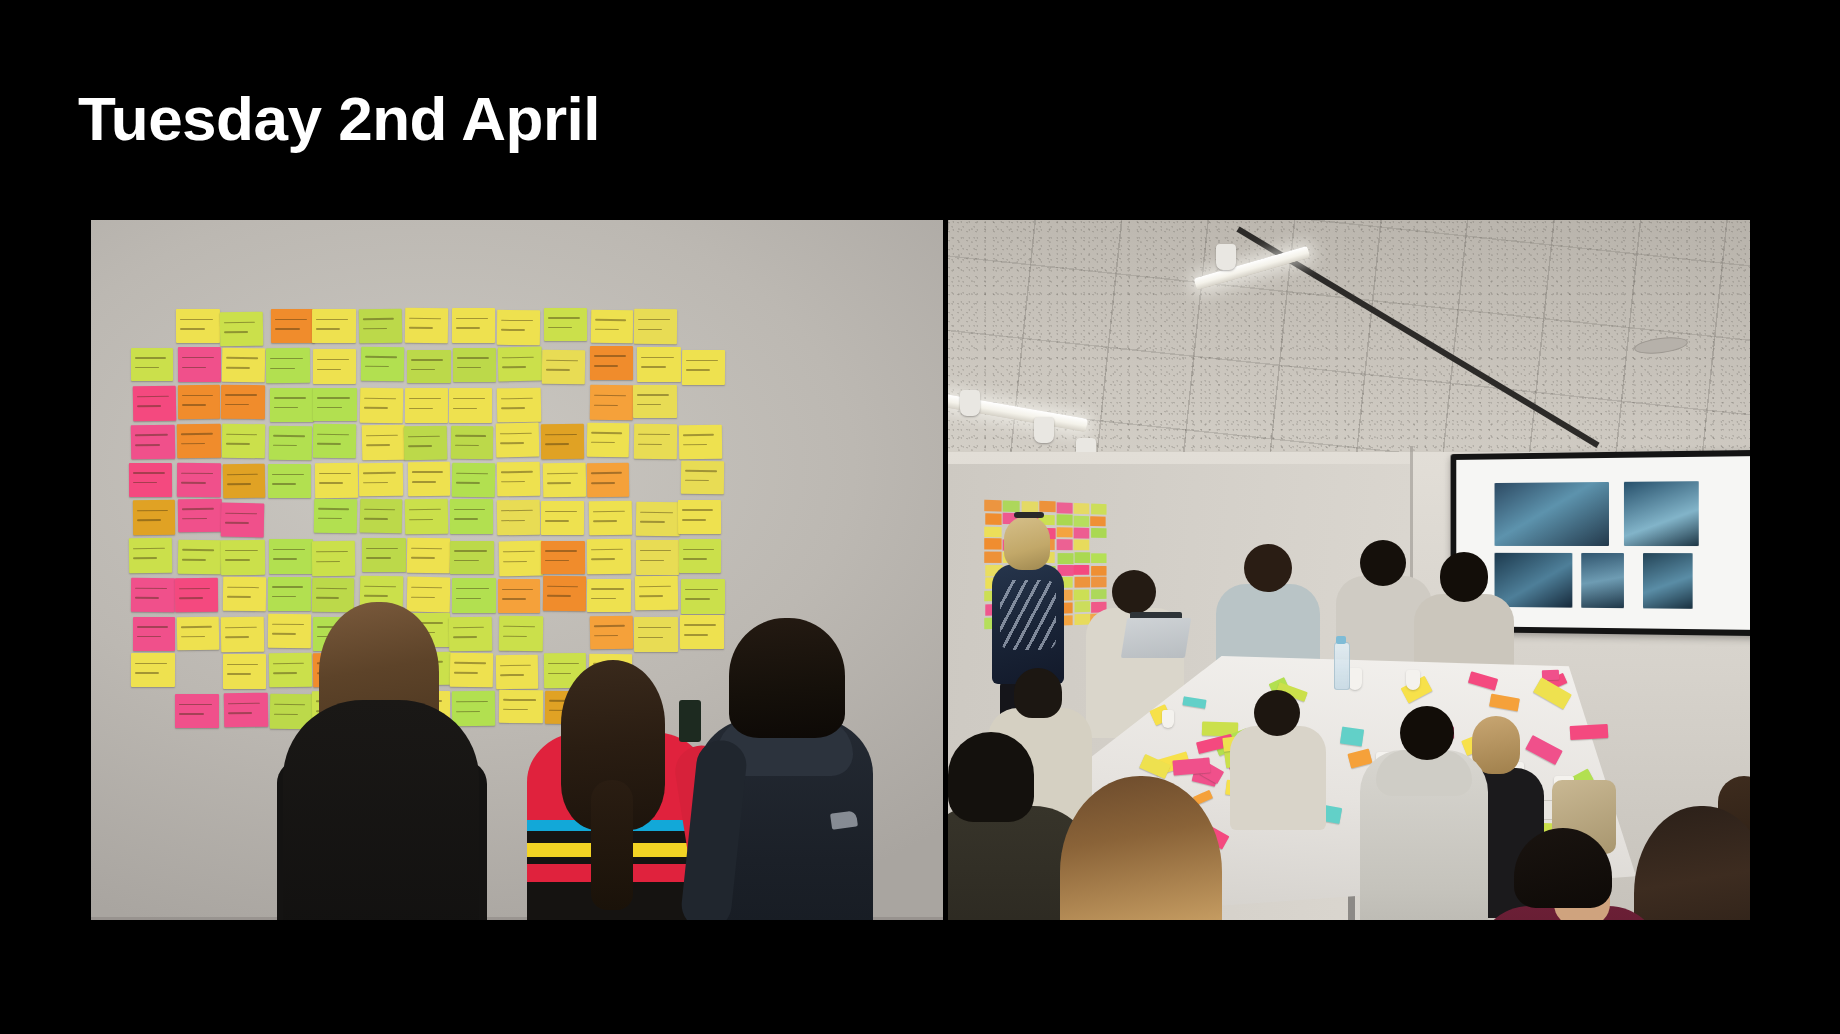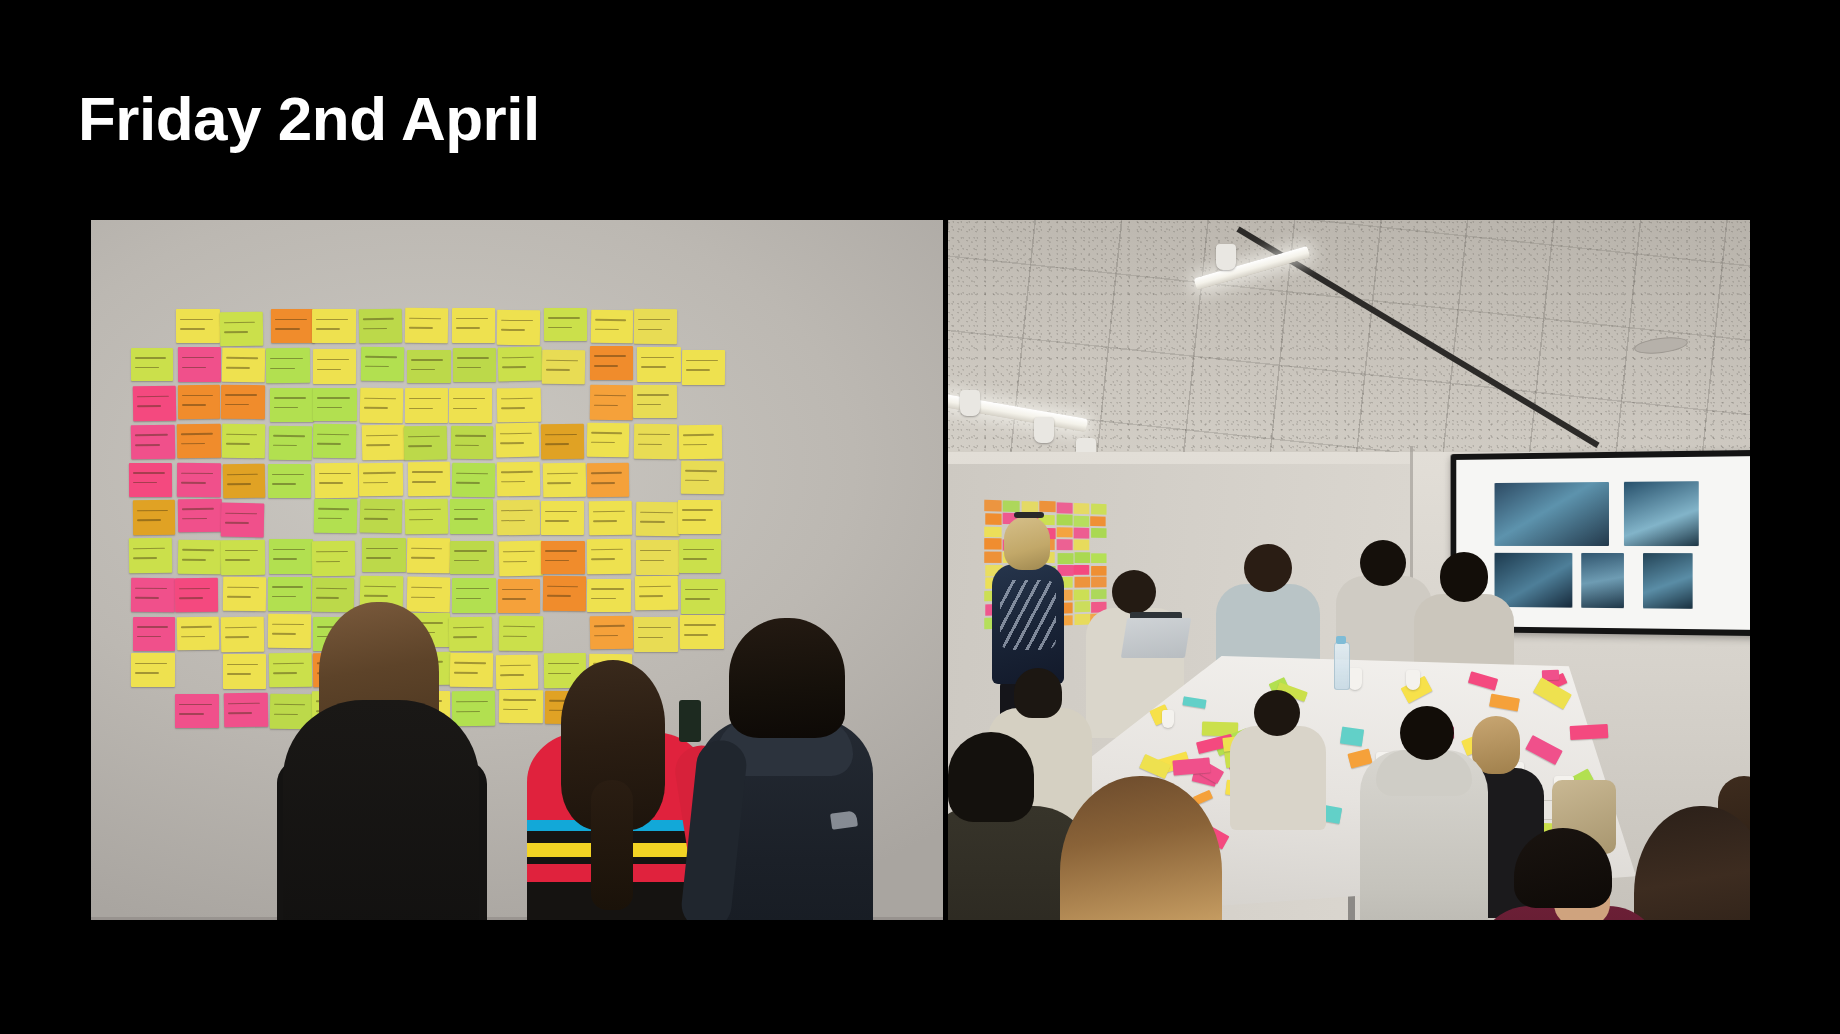--- a/index.html
+++ b/index.html
@@ -478,21 +478,21 @@
     position: absolute; left: 590px; top: 580px;
     width: 24px; height: 18px;
     background: #e8e5df; border: 1px solid #c9c5bd; border-radius: 2px;
   }
 </style>
 </head>
 <body>
 
 <div class="slide">
 
-  <div class="slide-title">Friday 2nd April</div>
+  <div class="slide-title">Tuesday 2nd April</div>
 
   <div class="photo" id="photo-left">
     <div class="photo-inner">
 
       <div class="wall"></div>
       <div class="wall-floorline"></div>
 
       <div class="notes-field" id="left-notes">
           <div class="note n-yel" style="left: 45.244px; top: -1.05124px; width: 44.127px; height: 34.3103px; transform: rotate(-0.22deg);"></div>
           <div class="note n-lime" style="left: 89.2633px; top: 1.76331px; width: 42.6411px; height: 34.2884px; transform: rotate(-0.84deg);"></div>

